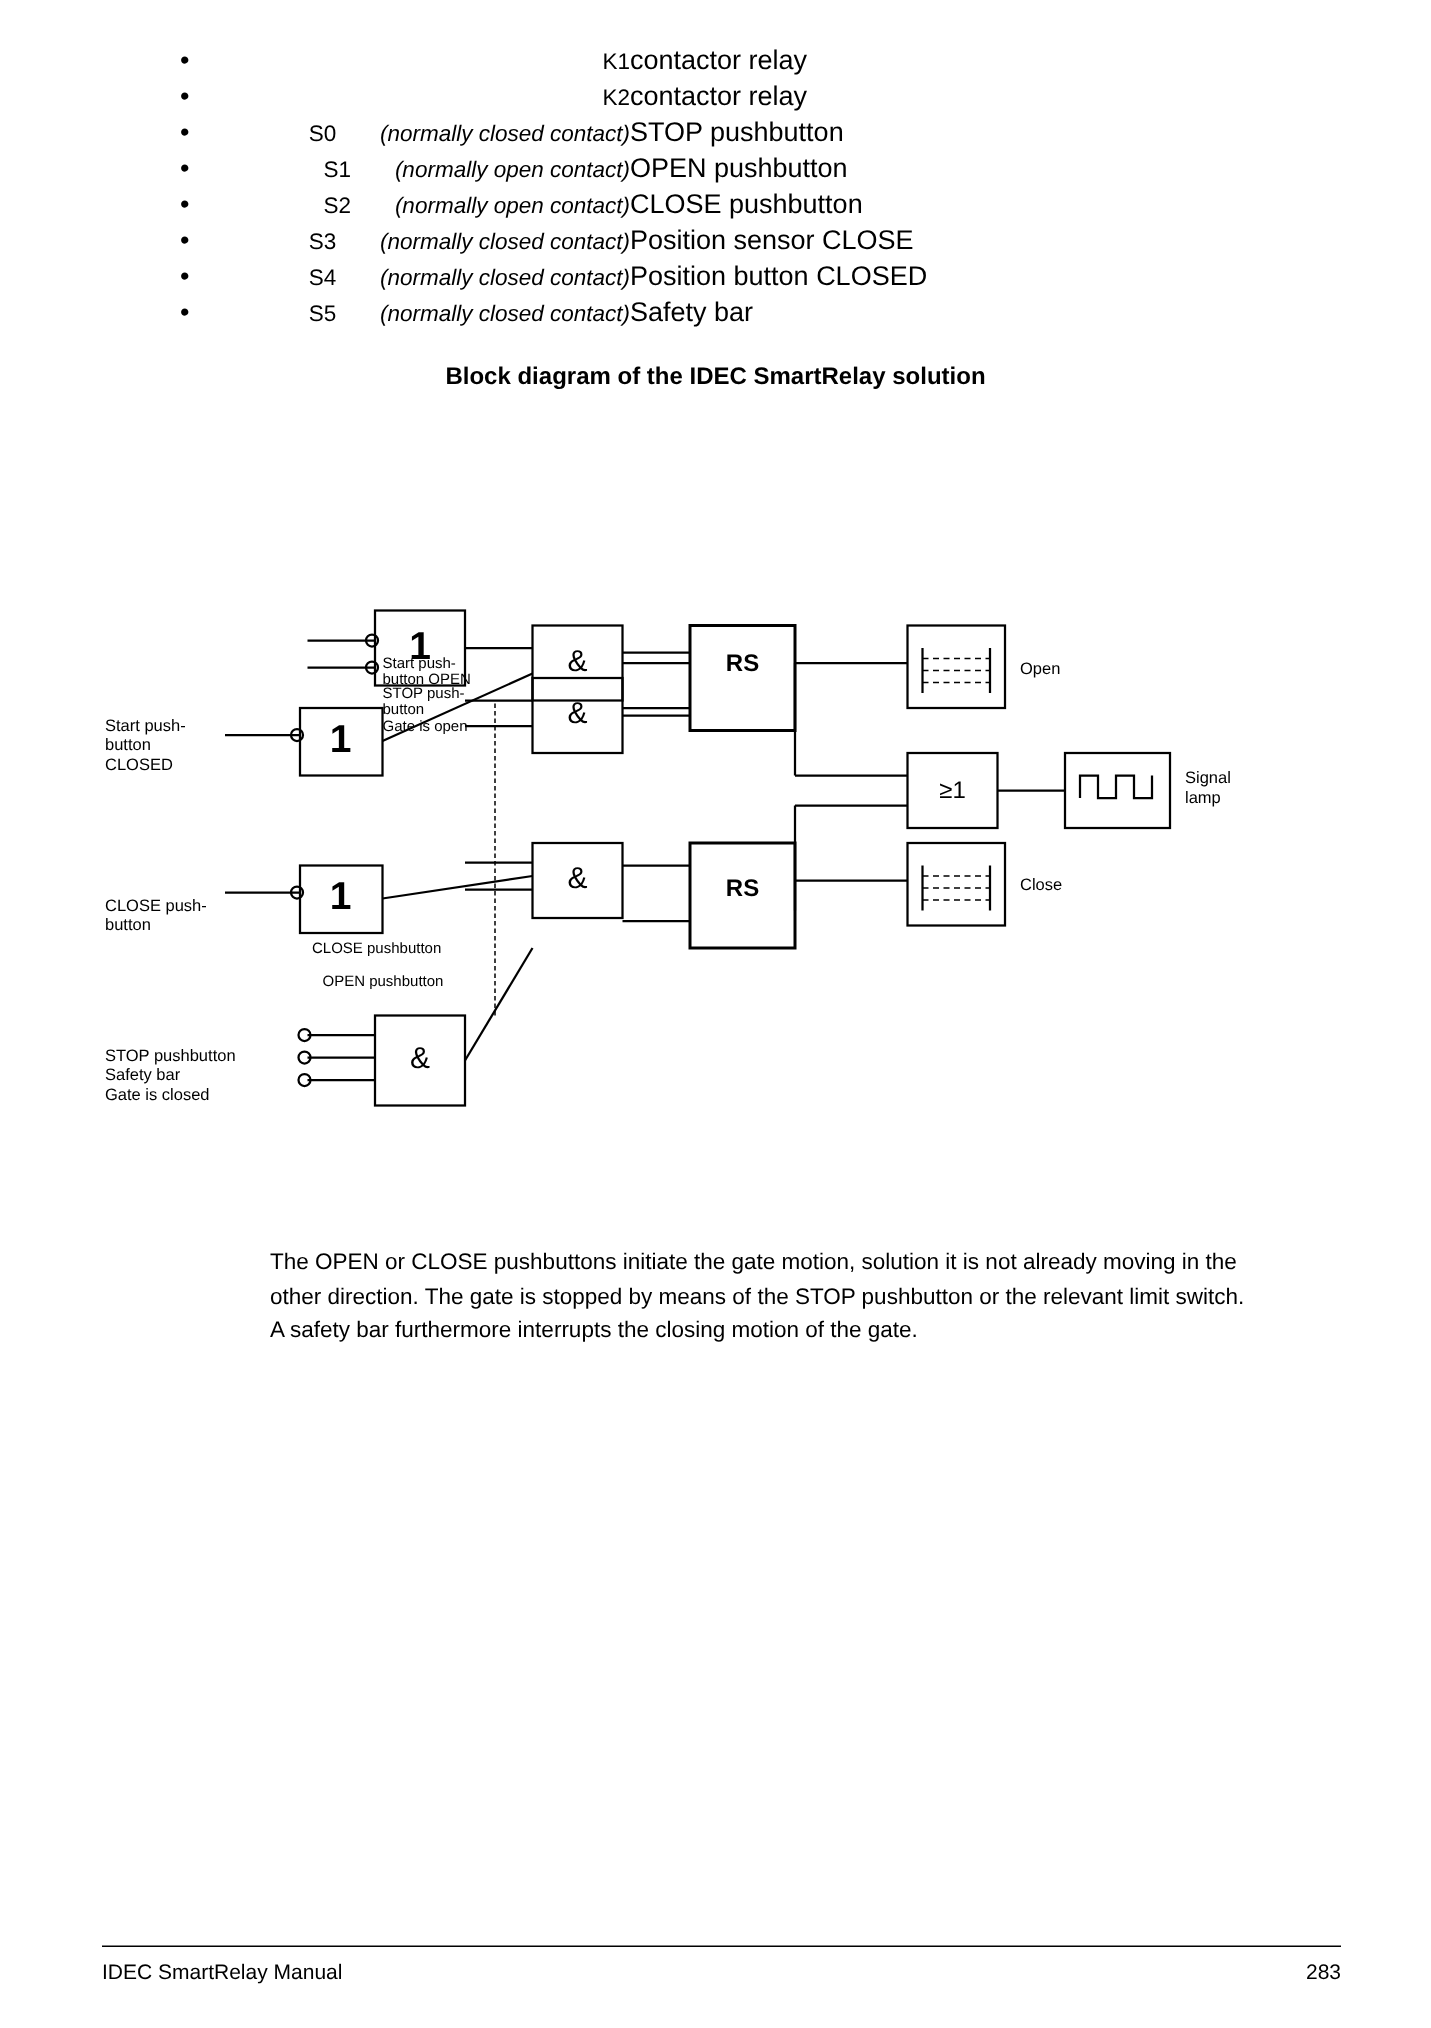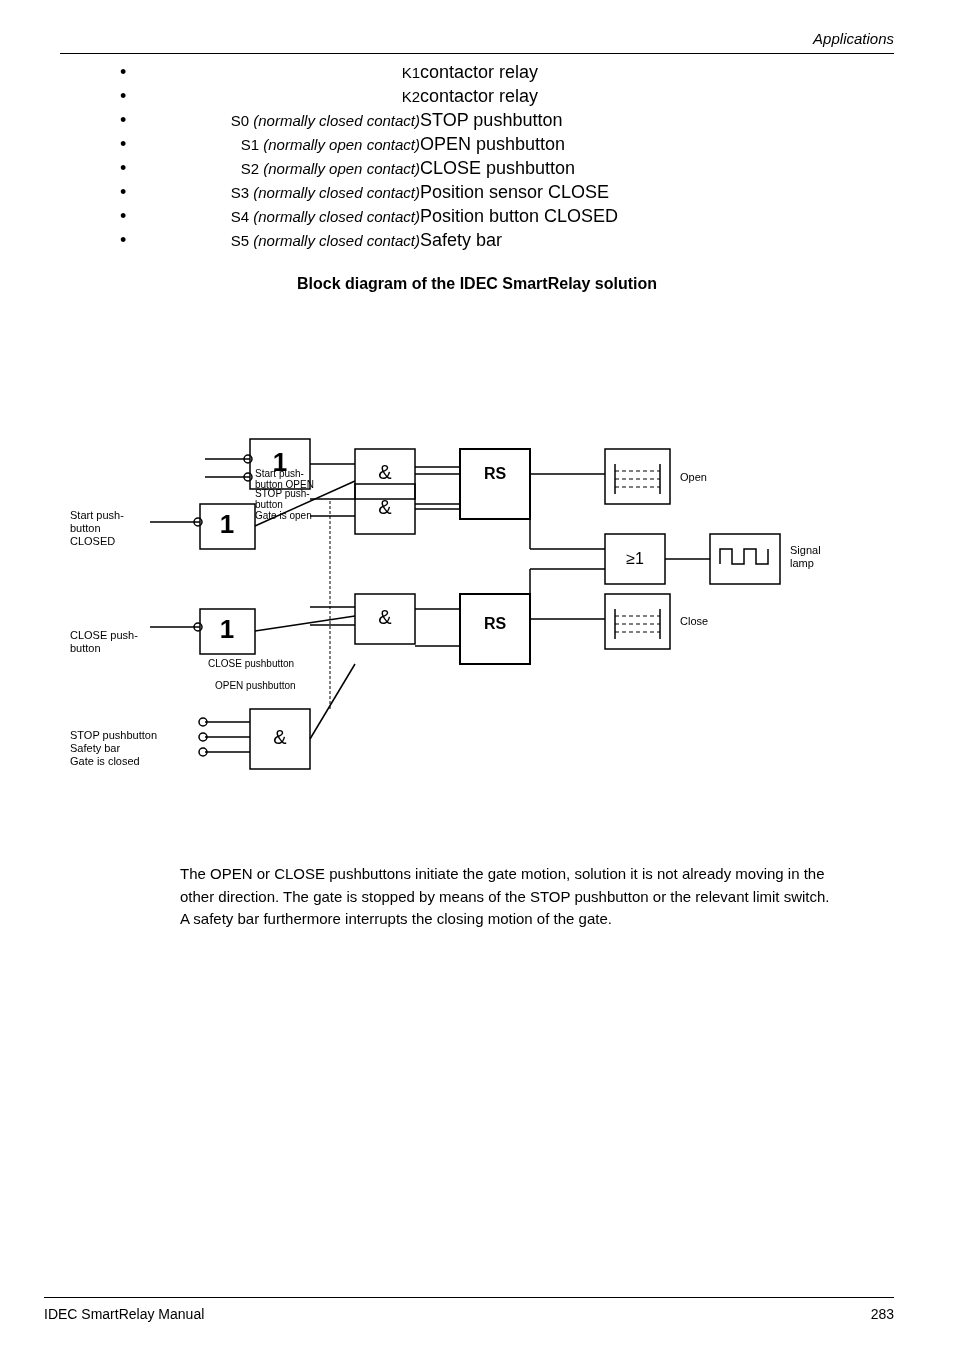--- a/index.html
+++ b/index.html
@@ -51,20 +51,21 @@
       line-height: 1;
     }
     .comp-name {
       width: 280px;
       flex-shrink: 0;
       font-size: 15px;
       text-align: right;
     }
     .comp-name em {
       font-style: italic;
+      margin-left: 25px;
     }
     .comp-desc {
       font-size: 18px;
     }
     .block-diagram-title {
       font-weight: bold;
       font-size: 16px;
       text-align: center;
       margin-bottom: 16px;
     }
@@ -74,21 +75,21 @@
       height: 530px;
       margin-bottom: 24px;
     }
     .diagram-svg {
       width: 100%;
       height: 100%;
     }
     .footer {
       position: absolute;
       bottom: 30px;
-      left: 44px;
+      left: 68px;
       right: 60px;
       display: flex;
       justify-content: space-between;
       align-items: center;
       border-top: 1px solid #000;
       padding-top: 8px;
     }
     .footer-left {
       font-size: 14px;
     }
@@ -101,23 +102,20 @@
       font-size: 15px;
       line-height: 1.5;
       margin-bottom: 30px;
     }
   </style>
 </head>
 <body>
 
 <div class="page">
 
-  <div class="header-line">
-    <span class="header-title">Applications</span>
-  </div>
 
 
   <div class="components-table">
 
     <div class="component-row">
       <span class="bullet">•</span>
       <span class="comp-name">K1</span>
       <span class="comp-desc">contactor relay</span>
     </div>
 

